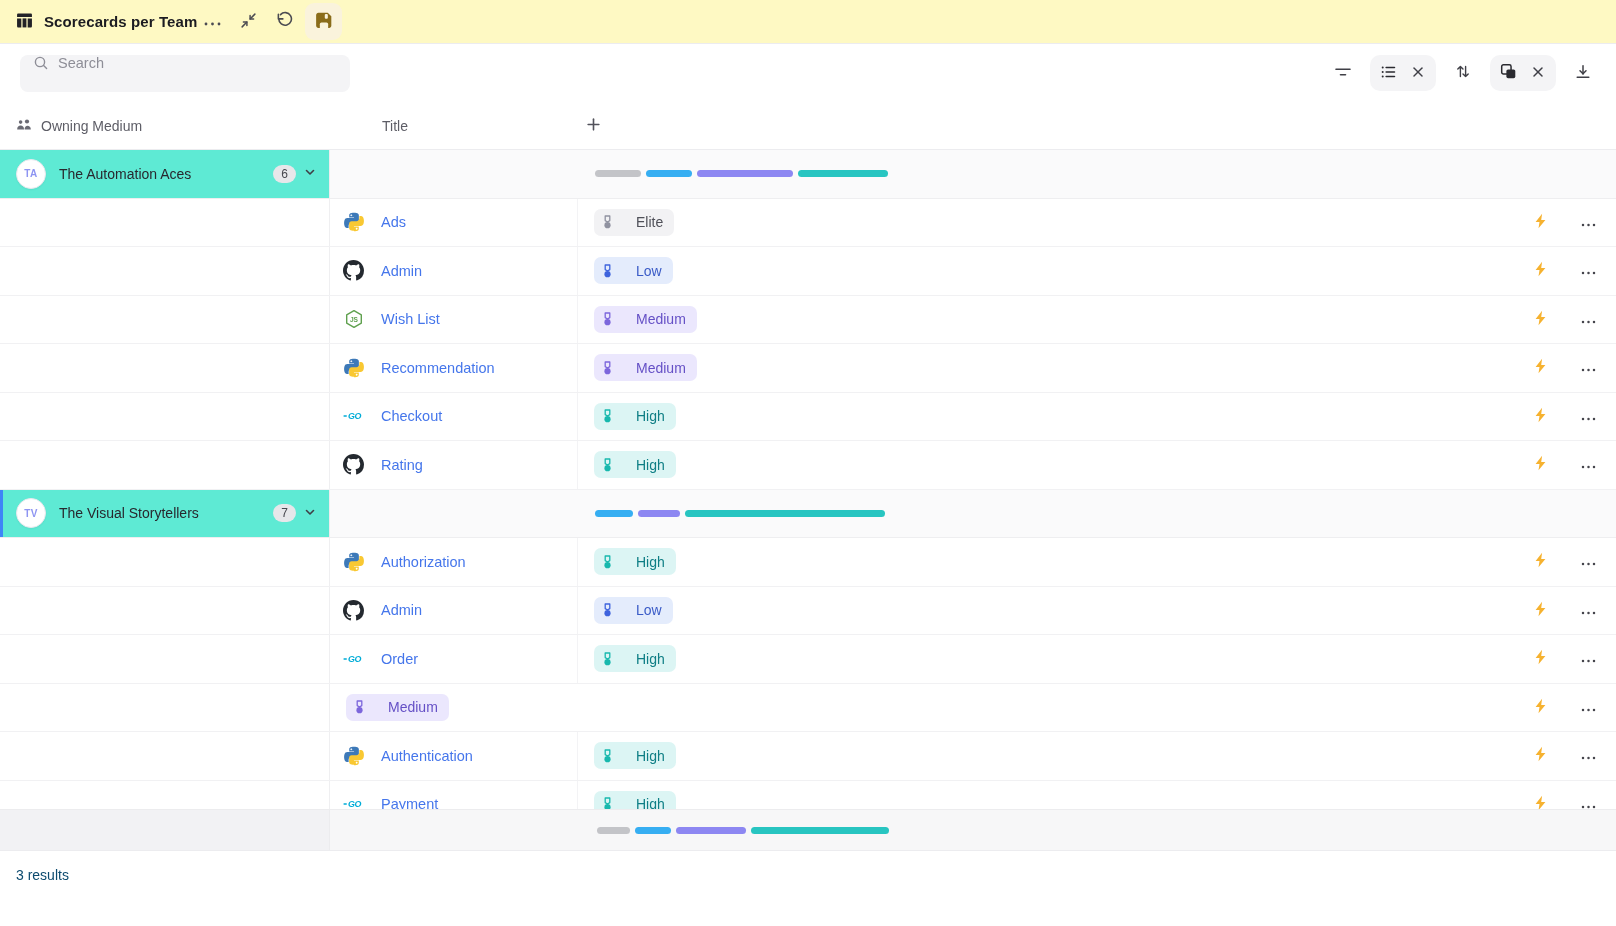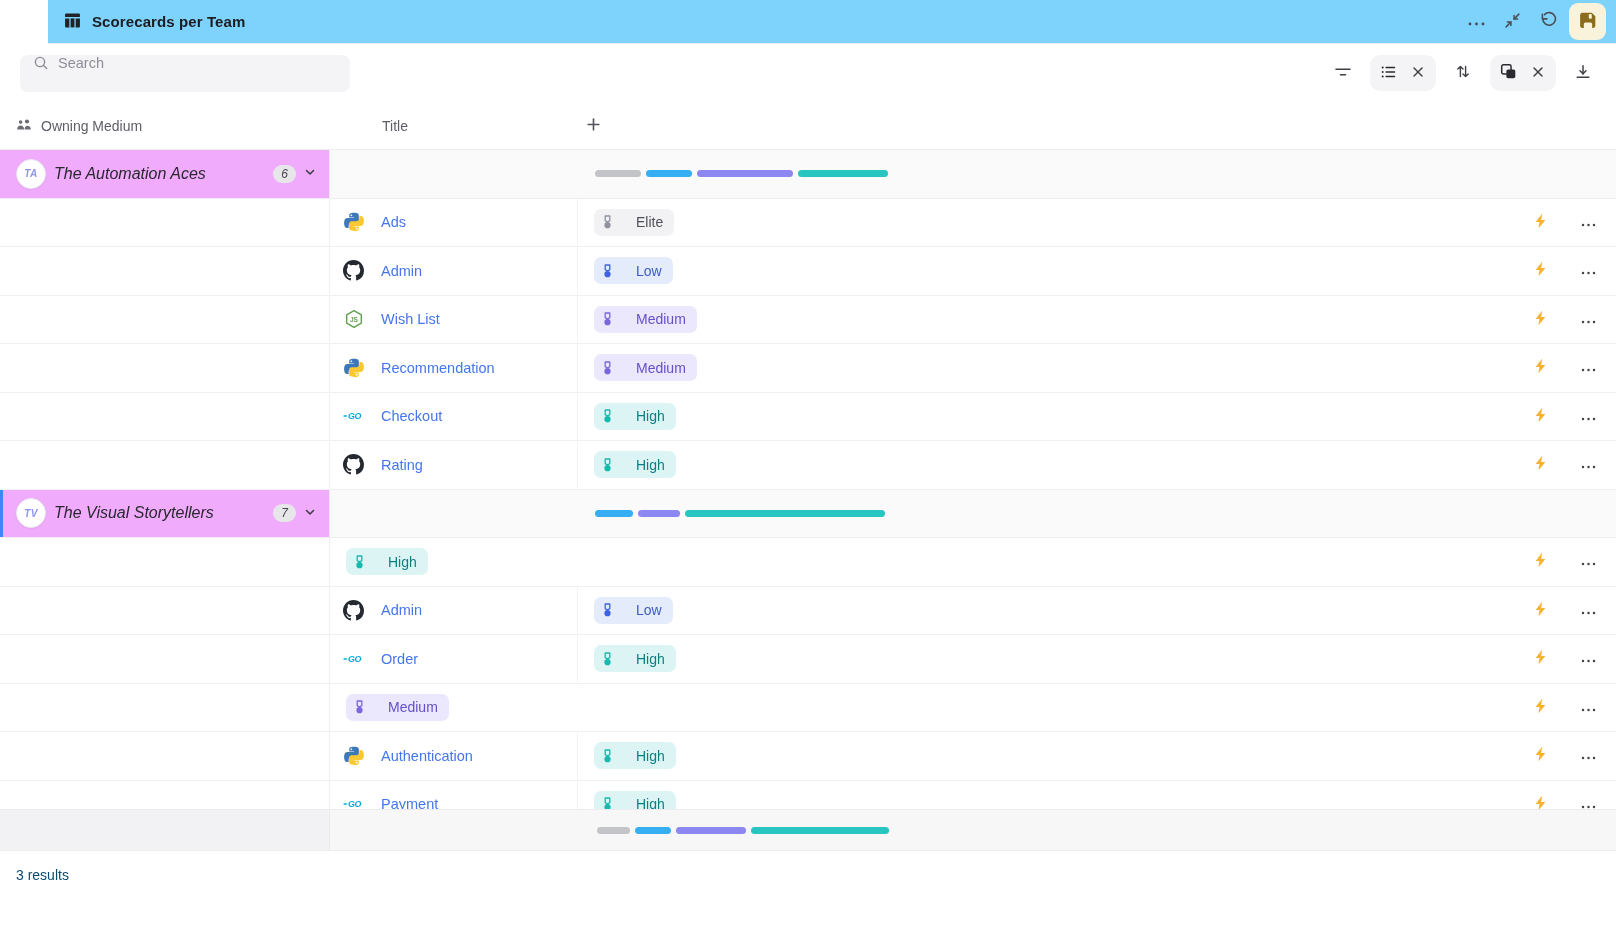--- a/index.html
+++ b/index.html
@@ -4,22 +4,22 @@
 <style>
   * { box-sizing: border-box; margin: 0; padding: 0; }
   html,body { width:1616px; height:926px; overflow:hidden; }
   body {
     font-family: "Liberation Sans", sans-serif;
     background:#fff; color:#1b1b20; font-size:14px;
   }
   .app { display:flex; flex-direction:column; height:926px; }
 
   
-  .topbar { flex:none; height:44px; display:flex; align-items:center; justify-content:space-between;
-            padding:0 10px 0 16px; border-bottom:1px solid #ececef; background:#7dd3fc;margin-left:48px; }
+  .topbar { flex:none; height:44px; display:flex; align-items:center; 
+            padding:0 10px 0 16px; border-bottom:1px solid #ececef; background:#fef9c3; }
   .topbar-left { display:flex; align-items:center; gap:11px; }
   .page-title { font-size:15px; font-weight:700; color:#1c1c21; letter-spacing:.1px; }
   .topbar-right { display:flex; align-items:center; gap:6px; }
   .icon-btn { width:30px; height:30px; display:flex; align-items:center; justify-content:center;
               border:none; background:transparent; border-radius:8px; cursor:pointer; color:#4b4b52; }
   .save-btn { width:37px; height:37px; background:#faf3dc; border-radius:9px; }
 
   
   .toolbar { flex:none; height:58px; display:flex; align-items:center; justify-content:space-between;
              padding:0 18px 0 20px; background:#fff; }
@@ -40,26 +40,26 @@
   .ch-title { width:248px; flex:none; padding-left:52px; }
   .ch-metrics { flex:1; padding-left:16px; }
   .ch-plus { flex:none; padding-right:22px; }
 
   
   .table-area { flex:1; position:relative; overflow:hidden; border-bottom:1px solid #ececef; background:#fff; }
 
   .group-row { height:48.5px; display:flex; align-items:stretch; background:#fafafb;
                border-bottom:1px solid #eeeef0; position:relative; cursor:pointer; }
   .group-row.selected::before { content:""; position:absolute; left:0; top:0; bottom:0; width:3px; background:#3e86f7; }
-  .group-left { width:330px; flex:none; background:#f0abfc; border-right:1px solid #ececef;
-                display:flex; align-items:center; padding:0 12px 0 16px;font-style:italic; }
+  .group-left { width:330px; flex:none; background:#5eead4; border-right:1px solid #ececef;
+                display:flex; align-items:center; gap:13px; padding:0 12px 0 16px; }
   .avatar { width:30px; height:30px; border-radius:50%; background:#fff; border:1px solid #e9e9ee;
             box-shadow:0 1px 2px rgba(0,0,0,.05); display:flex; align-items:center; justify-content:center;
             font-size:10px; font-weight:700; color:#8e95f2; letter-spacing:.4px; flex:none; }
-  .group-name { font-size:16px; color:#28282e; white-space:nowrap;margin-left:8px; }
+  .group-name { font-size:14px; color:#28282e; white-space:nowrap; }
   .group-right-ctls { margin-left:auto; display:flex; align-items:center; gap:7px; }
   .count-pill { background:#e7e7ea; color:#47474e; border-radius:999px; font-size:12px;
                 padding:2px 8px; line-height:14px; }
   .group-rest { flex:1; display:flex; align-items:center; padding-left:265px; }
   .progress-bar { display:flex; align-items:center; gap:5px; }
   .progress-bar .seg { height:7px; border-radius:4px; }
 
   .data-row { height:48.5px; display:flex; align-items:stretch; background:#fff; border-bottom:1px solid #f1f1f3; }
   .row-left { width:330px; flex:none; border-right:1px solid #efeff1; }
   .row-title { width:248px; flex:none; border-right:1px solid #f3f3f5; display:flex; align-items:center;
@@ -548,20 +548,29 @@
       <div class="progress-bar">
               <div class="seg" style="width: 38px; background: rgb(54, 174, 242);"></div>
               <div class="seg" style="width: 42px; background: rgb(141, 135, 242);"></div>
               <div class="seg" style="width: 200px; background: rgb(40, 197, 193);"></div>
             </div>
     </div>
   </div>
 
   <div class="data-row">
     <div class="row-left"></div>
+    <div class="row-title">
+      <span class="entity-icon">
+              <svg width="20" height="20" viewBox="0 0 48 48">
+                <path fill="#3d79b8" d="M23.9 2c-2 0-3.9.2-5.6.5-4.9.9-5.8 2.7-5.8 6.1v4.5h11.6v1.5H8.2c-3.4 0-6.3 2-7.2 5.9-1 4.4-1.1 7.2 0 11.8.8 3.4 2.8 5.9 6.1 5.9h4v-5.4c0-3.8 3.3-7.2 7.2-7.2h11.6c3.2 0 5.8-2.6 5.8-5.8V8.6c0-3.1-2.6-5.4-5.8-6C28 2.2 25.9 2 23.9 2zm-6.3 3.7c1.2 0 2.2 1 2.2 2.2s-1 2.2-2.2 2.2-2.2-1-2.2-2.2 1-2.2 2.2-2.2z"></path>
+                <path fill="#f9c832" d="M24.1 46c2 0 3.9-.2 5.6-.5 4.9-.9 5.8-2.7 5.8-6.1v-4.5H23.9v-1.5h15.9c3.4 0 6.3-2 7.2-5.9 1-4.4 1.1-7.2 0-11.8-.8-3.4-2.8-5.9-6.1-5.9h-4v5.4c0 3.8-3.3 7.2-7.2 7.2H18.1c-3.2 0-5.8 2.6-5.8 5.8v10.2c0 3.1 2.6 5.4 5.8 6 2 .4 4 .6 6 .6zm6.3-3.7c-1.2 0-2.2-1-2.2-2.2s1-2.2 2.2-2.2 2.2 1 2.2 2.2-1 2.2-2.2 2.2z"></path>
+              </svg>
+            </span>
+      <a class="entity-link">Authorization</a>
+    </div>
     <div class="row-metrics">
       <span class="level-badge" style="background: rgb(220, 245, 244); color: rgb(14, 126, 133);">
         <span class="badge-medal" style="color: rgb(23, 184, 173);">
           <svg width="11" height="14" viewBox="0 0 11 14">
                   <path d="M3.2 1h4.6v4.6L5.5 7 3.2 5.6z" fill="none" stroke="currentColor" stroke-width="1.3" stroke-linejoin="round"></path>
                   <circle cx="5.5" cy="10.2" r="3.1" fill="currentColor"></circle>
                 </svg>
         </span>
         <span>High</span>
       </span>

